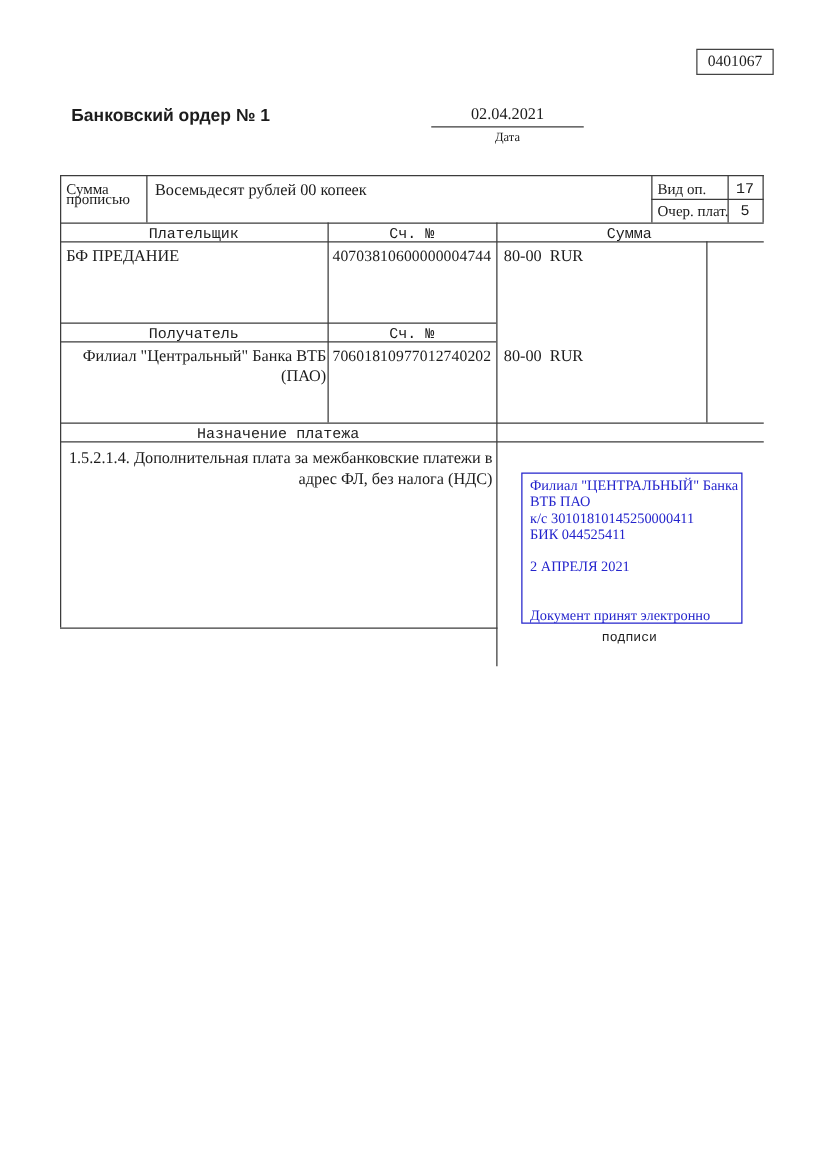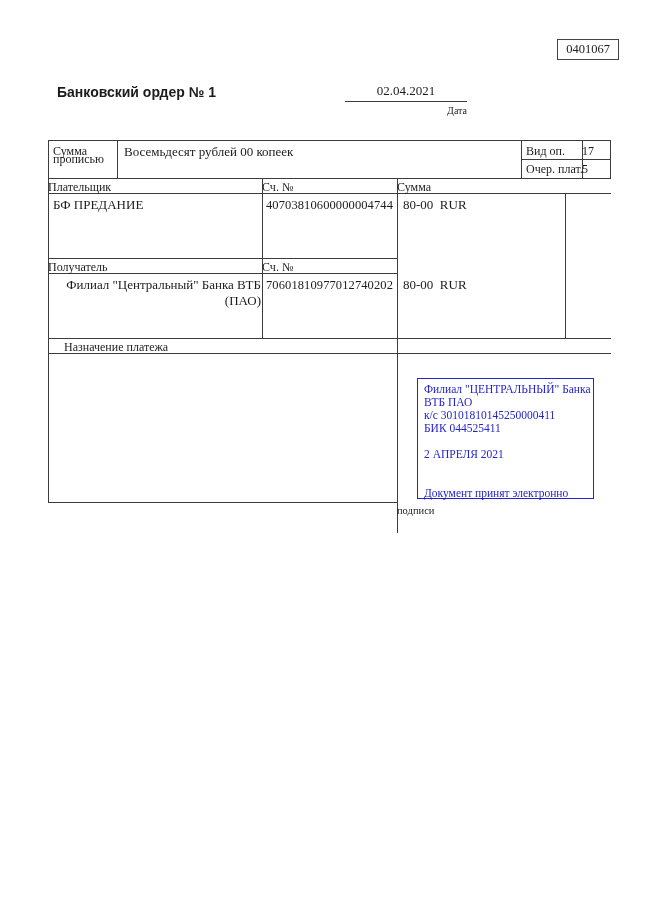--- a/index.html
+++ b/index.html
@@ -9,33 +9,33 @@
     background:#ffffff;
     font-family:"Liberation Serif", serif;
     color:#1c1c1c;
     overflow:hidden;
   }
   .abs{position:absolute;}
   .hline{position:absolute;height:1px;background:#3c3c3c;}
   .vline{position:absolute;width:1px;background:#3c3c3c;}
   .t12{font-size:12px;line-height:14px;}
   .t13{font-size:13px;line-height:16px;text-align:right;}
-  .ctr{}
+  .ctr{text-align:center;font-family:Liberation Mono, monospace;}
   .code-box{
     position:absolute;left:557px;top:39px;width:60px;height:19px;
     border:1px solid #444;display:flex;align-items:center;justify-content:center;
     font-size:12.5px;
   }
   .doc-title{
     position:absolute;left:57px;top:84px;
     font-family:"Liberation Sans", sans-serif;
     font-weight:bold;font-size:14px;
   }
   .date-val{position:absolute;left:345px;top:83px;width:122px;text-align:center;font-size:13px;}
-  .date-lbl{position:absolute;left:345px;top:105px;width:122px;text-align:right;font-size:10px;}
+  .date-lbl{position:absolute;left:345px;top:105px;width:122px;text-align:center;font-size:10px;}
   .acct{font-size:12.5px;letter-spacing:0.1px;white-space:nowrap;}
   .amt{white-space:pre;font-size:13px;}
   .stamp{
     position:absolute;left:417px;top:378px;width:177px;height:121px;
     border:1px solid #2424cc;color:#2424cc;
     padding:4px 6px;box-sizing:border-box;
     font-size:11.5px;
   }
   .stamp-line{height:13px;line-height:13px;white-space:nowrap;}
 </style>
@@ -91,21 +91,22 @@
   <div class="abs acct" style="left:266px;top:198px;">40703810600000004744</div>
   <div class="abs amt" style="left:403px;top:197px;">80-00  RUR</div>
 
   <div class="abs t12 ctr" style="left:48px;top:260px;width:214px;">Получатель</div>
   <div class="abs t12 ctr" style="left:262px;top:260px;width:135px;">Сч. №</div>
 
   <div class="abs t13" style="left:53px;top:277px;width:208px;">Филиал "Центральный" Банка ВТБ (ПАО)</div>
   <div class="abs acct" style="left:266px;top:278px;">70601810977012740202</div>
   <div class="abs amt" style="left:403px;top:277px;">80-00  RUR</div>
 
-  <div class="abs t12 ctr" style="left:48px;top:340px;width:349px;padding-left:16px;">Назначение платежа</div>
+  <div class="abs t12 ctr" style="left:48px;top:340px;width:349px;">Назначение платежа</div>
+  <div class="abs t13" style="left:52px;top:357px;width:342px;line-height:17px;">1.5.2.1.4. Дополнительная плата за межбанковские платежи в адрес ФЛ, без налога (НДС)</div>
 
 
   <div class="stamp" style="color: rgb(36, 36, 204); border-color: rgb(36, 36, 204);">
     <div class="stamp-line">Филиал "ЦЕНТРАЛЬНЫЙ" Банка</div>
     <div class="stamp-line">ВТБ ПАО</div>
     <div class="stamp-line">к/с 30101810145250000411</div>
     <div class="stamp-line">БИК 044525411</div>
     <div class="stamp-line"></div>
     <div class="stamp-line">2 АПРЕЛЯ 2021</div>
     <div class="stamp-line"></div>

